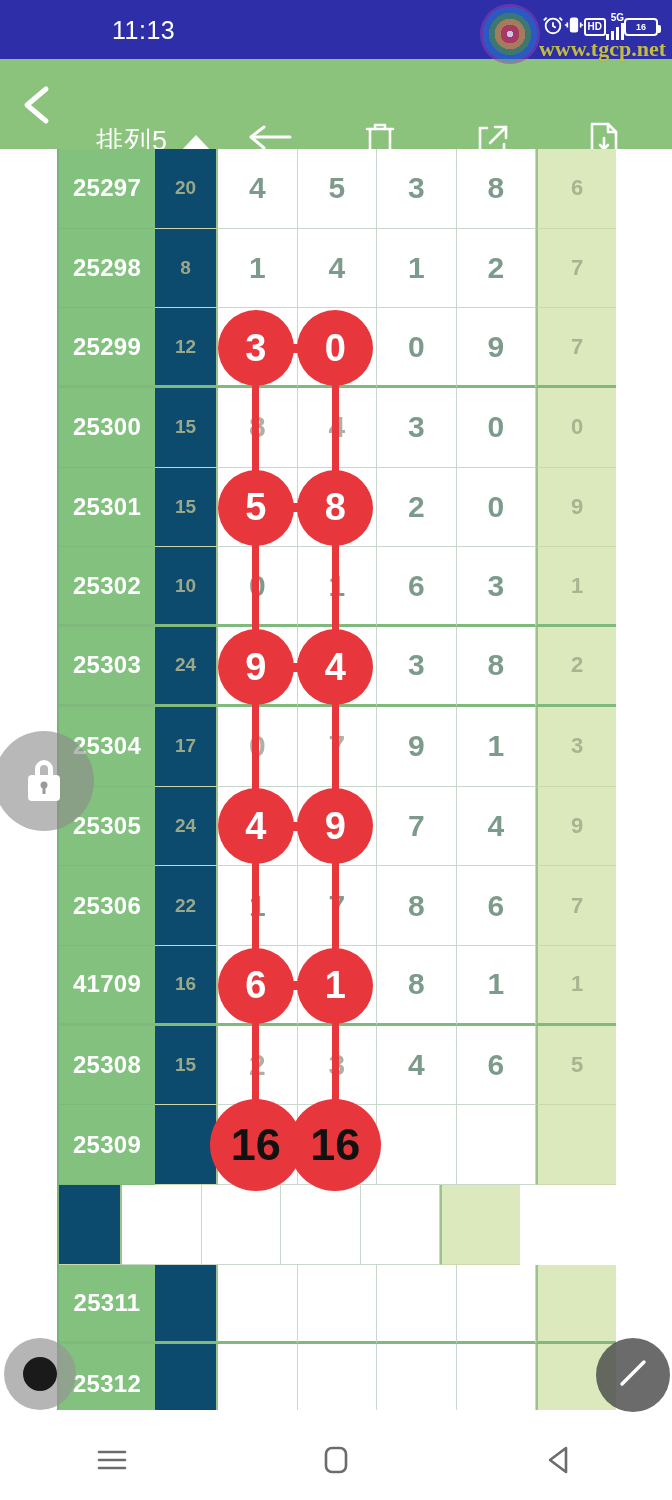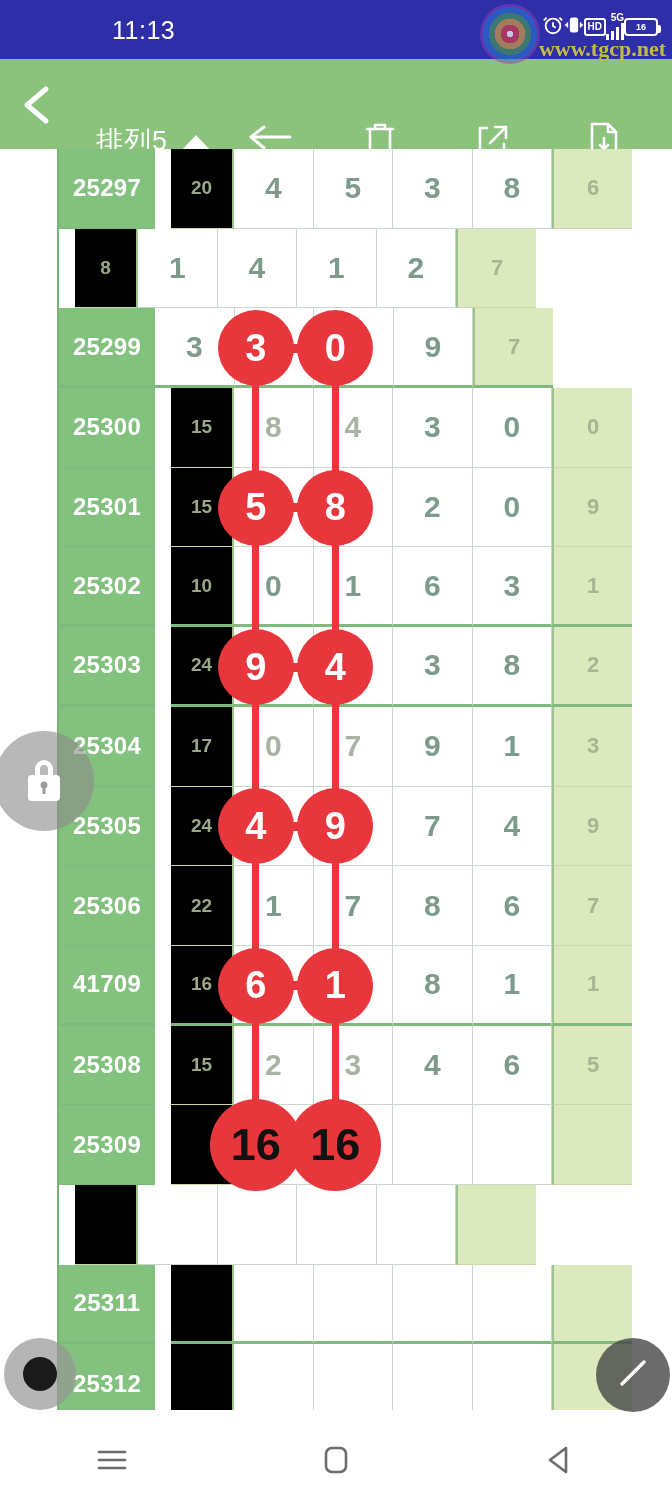--- a/index.html
+++ b/index.html
@@ -103,24 +103,24 @@
   .trow{
     display:flex; height:79.7px; align-items:stretch;
   }
   .c-issue{
     width:96px; flex:0 0 96px; background:#83C17F;
     display:flex; align-items:center; justify-content:center;
     color:#ffffff; font-size:24px; font-weight:700; letter-spacing:.3px;
     border-bottom:1px solid #7BBA78;
   }
   .c-sum{
-    width:63px; flex:0 0 63px; background:#000000;
+    width:63px; flex:0 0 63px; background:#0c4a6e;
     display:flex; align-items:center; justify-content:center;
     color:#9AA88A; font-size:19px; font-weight:700;
-    border-bottom:1px solid #CBD9AA; border-right:2px solid #9DC38A;margin-left:16px;
+    border-bottom:1px solid #CBD9AA; border-right:2px solid #9DC38A;
   }
   .c-num{
     width:79.5px; flex:0 0 79.5px; background:#ffffff;
     display:flex; align-items:center; justify-content:center;
     color:#7D9B8C; font-size:30px; font-weight:700;
     border-bottom:1px solid #C9D7CC; border-right:1px solid #C9D7CC;
     position:relative;
   }
   .c-num.faded{ color:#A9B3A4; }
   .c-tail{
@@ -267,29 +267,31 @@
         <div class="trow">
           <div class="c-issue">25297</div>
           <div class="c-sum">20</div>
           <div class="c-num">4</div>
           <div class="c-num">5</div>
           <div class="c-num">3</div>
           <div class="c-num">8</div>
           <div class="c-tail">6</div>
         </div>
         <div class="trow">
+          <div class="c-issue">25298</div>
           <div class="c-sum">8</div>
           <div class="c-num">1</div>
           <div class="c-num">4</div>
           <div class="c-num">1</div>
           <div class="c-num">2</div>
           <div class="c-tail">7</div>
         </div>
         <div class="trow sep">
           <div class="c-issue">25299</div>
+          <div class="c-sum">12</div>
           <div class="c-num">3</div>
           <div class="c-num">0</div>
           <div class="c-num">0</div>
           <div class="c-num">9</div>
           <div class="c-tail">7</div>
         </div>
         <div class="trow">
           <div class="c-issue">25300</div>
           <div class="c-sum">15</div>
           <div class="c-num faded">8</div>

